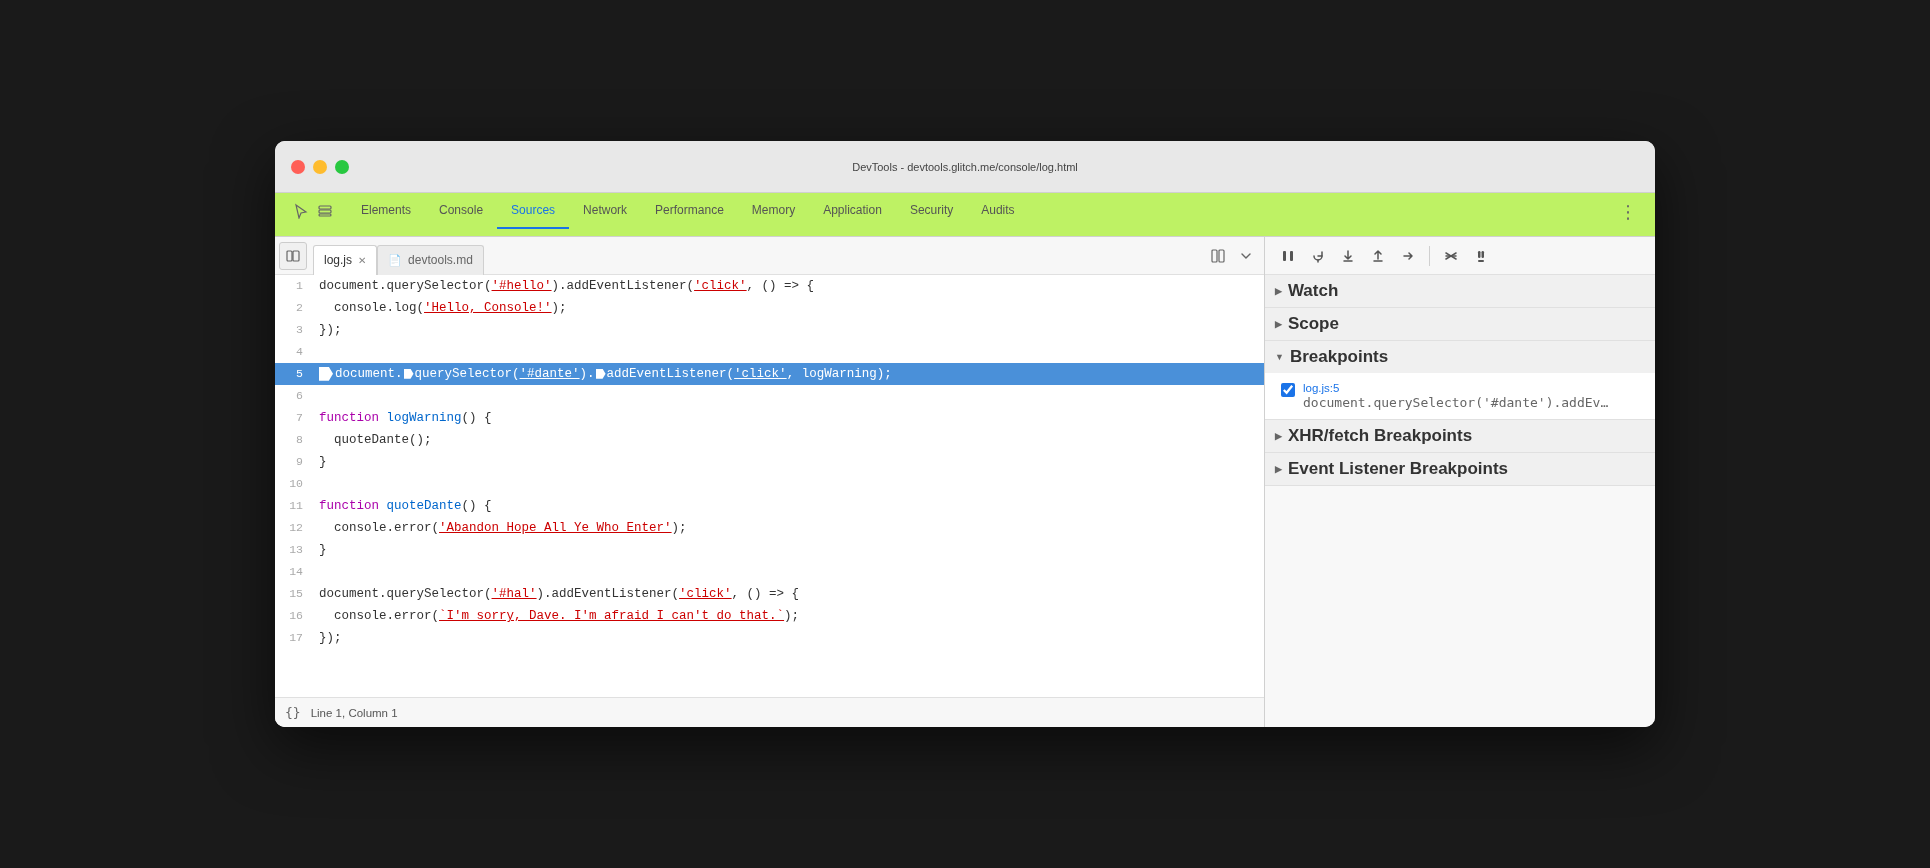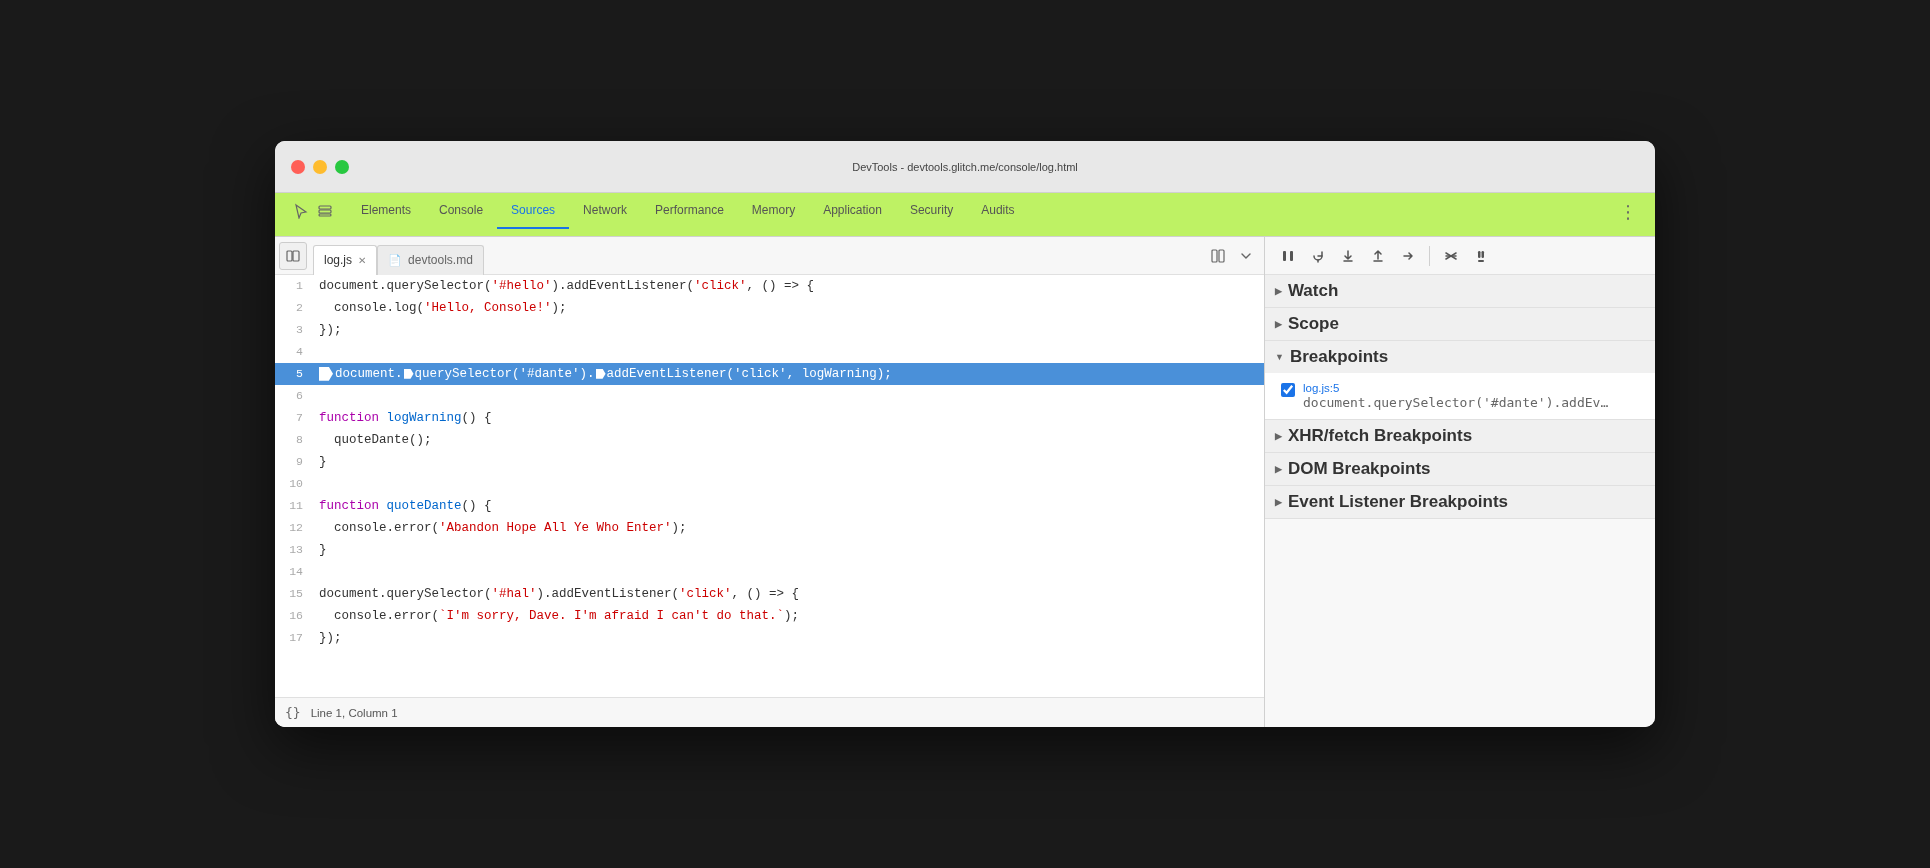--- a/index.html
+++ b/index.html
@@ -254,21 +254,21 @@
       margin: 0 1px;
       vertical-align: middle;
     }
     .code-line.highlighted .bp-marker {
       background: #fff;
     }
 
     
     .kw { color: #aa00aa; }
     .fn { color: #0066cc; }
-    .str-red { color: #cc0000; }
+    .str-red { color: #cc0000; text-decoration: underline; }
     .plain { color: #333; }
     .code-line.highlighted .kw,
     .code-line.highlighted .fn,
     .code-line.highlighted .str-red,
     .code-line.highlighted .str-green,
     .code-line.highlighted .plain { color: #fff; }
 
     
     .status-bar {
       height: 30px;
@@ -621,25 +621,19 @@
           </div>
           <div class="dbg-section">
             <div class="dbg-section-header collapsed">
               <span class="dbg-chevron"></span>
               <span>XHR/fetch Breakpoints</span>
             </div>
           </div>
           <div class="dbg-section">
             <div class="dbg-section-header collapsed">
               <span class="dbg-chevron"></span>
-              <span>DOM Breakpoints</span>
-            </div>
-          </div>
-          <div class="dbg-section">
-            <div class="dbg-section-header collapsed">
-              <span class="dbg-chevron"></span>
               <span>Event Listener Breakpoints</span>
             </div>
           </div>
         </div>
     </div>
   </div>
 </div>
 
 </body></html>

